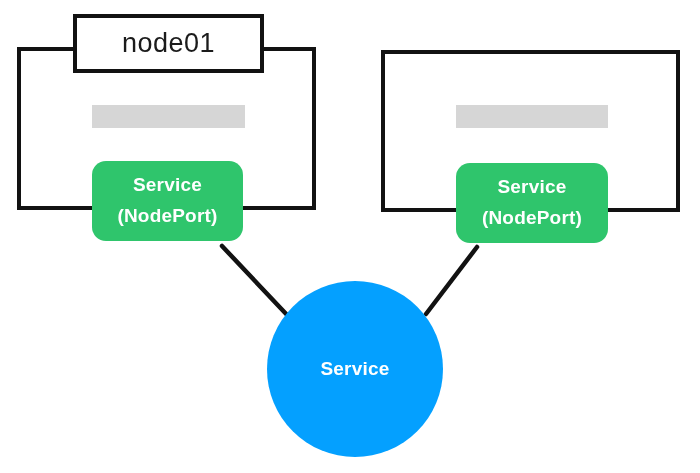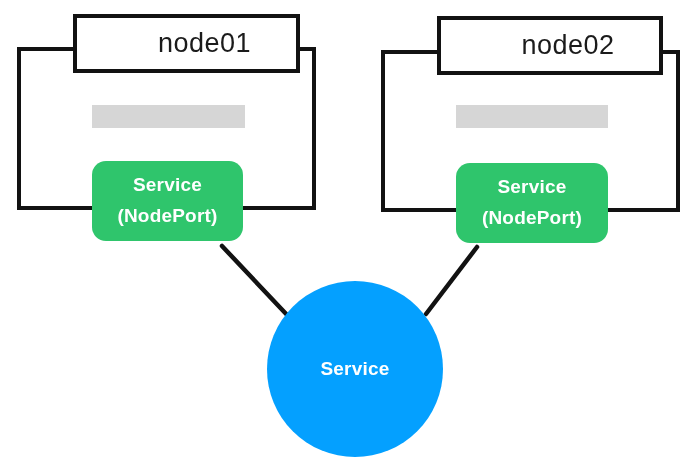--- a/index.html
+++ b/index.html
@@ -33,21 +33,20 @@
   .node-box.right{left:381px;top:50px;width:291px;height:154px;}
   .node-label{
     position:absolute;
     border:4px solid var(--c-outline);
     background:var(--c-box_fill);
     display:flex;align-items:center;justify-content:center;
     font-size:27px;
     letter-spacing:0.5px;
     color:var(--c-node_label_text);
     z-index:4;
-    padding-left:36px;
   }
   .node-label.left{left:73px;top:14px;width:183px;height:51px;}
   .node-label.right{left:437px;top:16px;width:182px;height:51px;}
   .placeholder-bar{
     position:absolute;
     background:var(--c-placeholder_fill);
     z-index:2;
   }
   .placeholder-bar.left{left:92px;top:105px;width:153px;height:23px;}
   .placeholder-bar.right{left:456px;top:105px;width:152px;height:23px;}
@@ -101,23 +100,20 @@
   <div class="node-label left">
     <span>node01</span>
   </div>
   <div class="placeholder-bar left"></div>
   <div class="svc-nodeport left">
     <span>Service</span>
     <span>(NodePort)</span>
   </div>
 
   <div class="node-box right"></div>
-  <div class="node-label right">
-    <span>node02</span>
-  </div>
   <div class="placeholder-bar right"></div>
   <div class="svc-nodeport right">
     <span>Service</span>
     <span>(NodePort)</span>
   </div>
 
   <div class="lb-circle">
     <span>Service</span>
   </div>
 

